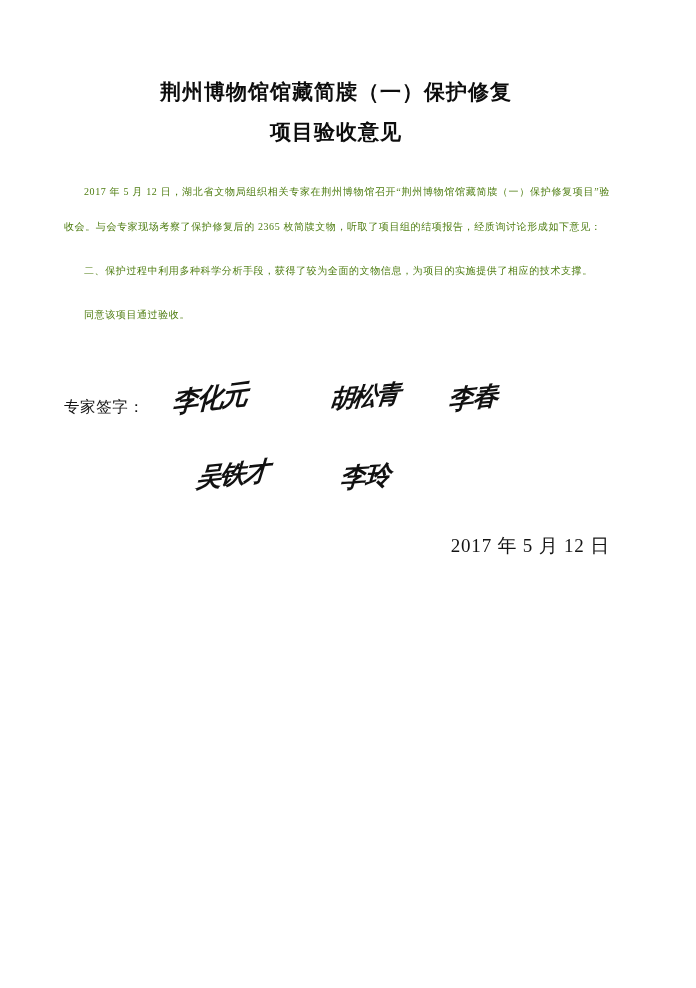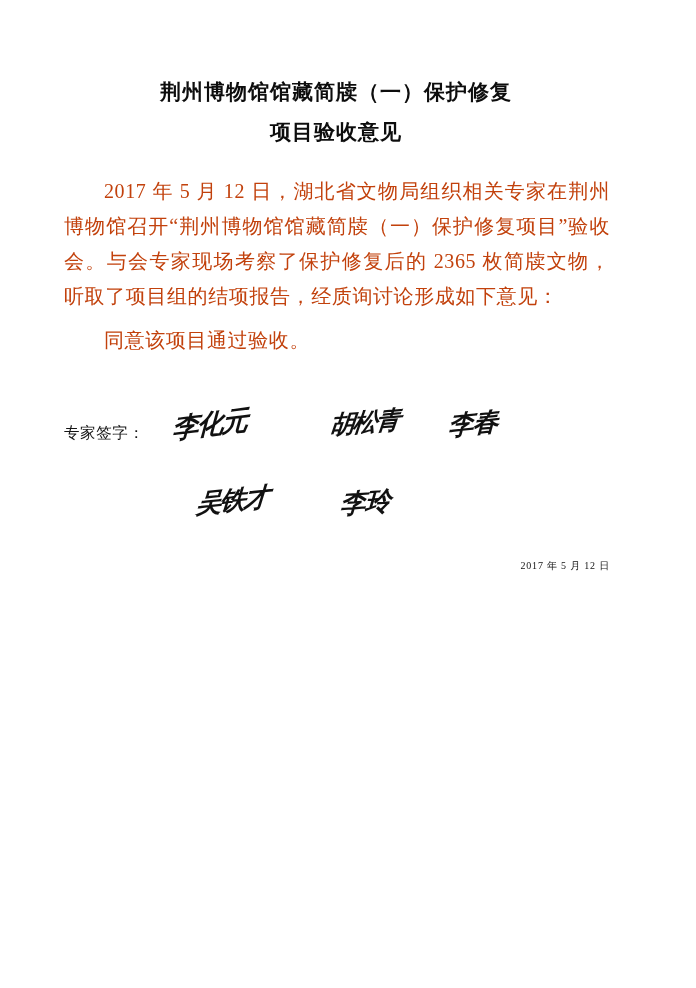--- a/index.html
+++ b/index.html
@@ -48,26 +48,26 @@
     letter-spacing: 1px;
     line-height: 40px;
     color: #0d0d0d;
   }
   .body-block {
     margin-top: 22px;
     padding: 0 62px 0 64px;
   }
   p.para {
     margin: 0 0 9px 0;
-    font-size: 20px;
+    font-size: 10px;
     line-height: 35px;
     text-align: justify;
     text-justify: inter-ideograph;
     letter-spacing: 0.6px;
-    color: #c2410c;
+    color: #4d7c0f;
     text-indent: 2em;
   }
   p.para.noindent {
     text-indent: 2em;
   }
   .sign-block {
     margin-top: 51px;
     padding: 0 62px 0 64px;
     position: relative;
     height: 180px;
@@ -91,40 +91,41 @@
   }
   .sig-1 { left: 172px; top: 2px;  font-size: 27px; transform: rotate(-7deg) skewX(-9deg); letter-spacing: -2px; }
   .sig-2 { left: 330px; top: 0px;  font-size: 25px; transform: rotate(-5deg) skewX(-11deg); letter-spacing: -2px; }
   .sig-3 { left: 448px; top: 0px;  font-size: 26px; transform: rotate(-6deg) skewX(-8deg); letter-spacing: -1px; }
   .sig-4 { left: 196px; top: 78px; font-size: 26px; transform: rotate(-6deg) skewX(-10deg); letter-spacing: -2px; }
   .sig-5 { left: 340px; top: 78px; font-size: 26px; transform: rotate(-4deg) skewX(-7deg); letter-spacing: -1px; }
   .date-line {
     position: absolute;
     right: 62px;
     top: 150px;
-    font-size: 10px;
+    font-size: 19px;
     letter-spacing: 0.8px;
     color: #141414;
   }
 </style>
 </head>
 <body>
 
 <div class="page">
   <div class="paper-tone"></div>
 
   <div class="content">
 
     <div class="title-block">
       <div class="title-line">荆州博物馆馆藏简牍（一）保护修复</div>
       <div class="title-line">项目验收意见</div>
     </div>
 
     <div class="body-block">
       <p class="para">2017 年 5 月 12 日，湖北省文物局组织相关专家在荆州博物馆召开“荆州博物馆馆藏简牍（一）保护修复项目”验收会。与会专家现场考察了保护修复后的 2365 枚简牍文物，听取了项目组的结项报告，经质询讨论形成如下意见：</p>
+      <p class="para">二、保护过程中利用多种科学分析手段，获得了较为全面的文物信息，为项目的实施提供了相应的技术支撑。</p>
       <p class="para noindent">同意该项目通过验收。</p>
     </div>
 
     <div class="sign-block">
       <div class="sign-label">专家签字：</div>
 
       <div class="sig sig-1">李化元</div>
       <div class="sig sig-2">胡松青</div>
       <div class="sig sig-3">李春</div>
       <div class="sig sig-4">吴铁才</div>

